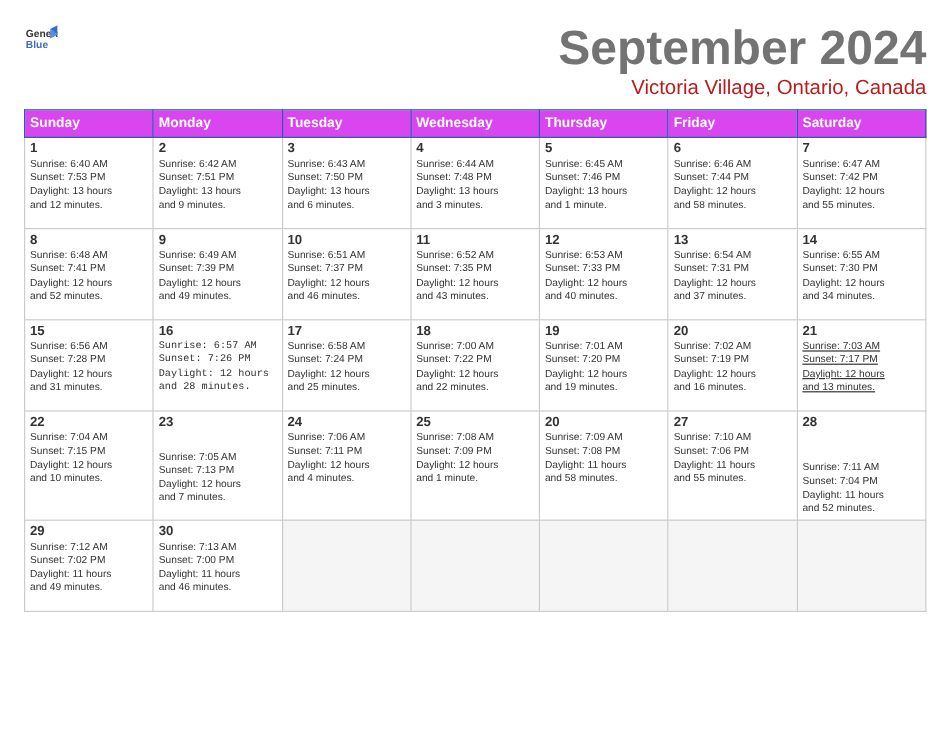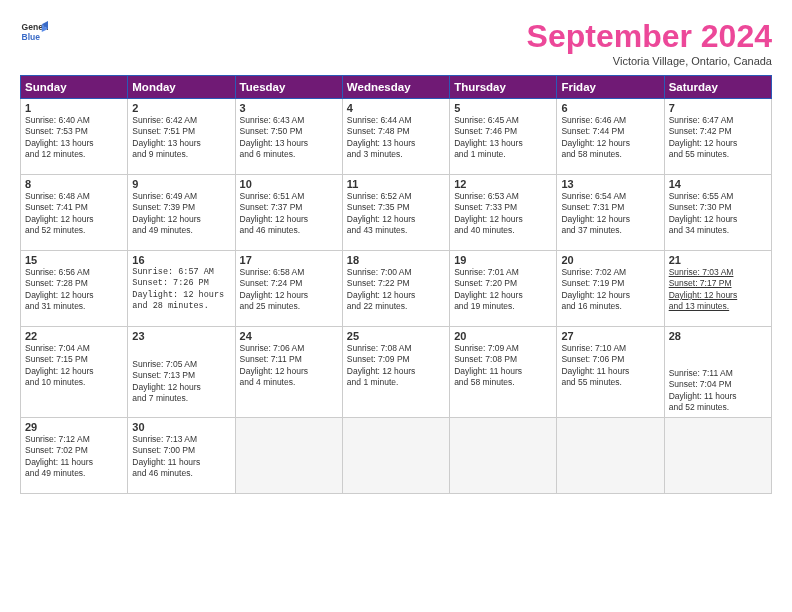--- a/index.html
+++ b/index.html
@@ -28,35 +28,35 @@
       gap: 4px;
     }
     .logo-icon {
       width: 28px;
       height: 28px;
     }
     .title-area {
       text-align: right;
     }
     .month-title {
-      font-size: 32px;
+      font-size: 40px;
       font-weight: bold;
-      color: #ec4899;
+      color: #737373;
     }
     .location {
-      font-size: 11px;
-      color: #404040;
+      font-size: 17px;
+      color: #b91c1c;
     }
     table {
       width: 100%;
       border-collapse: collapse;
       table-layout: fixed;
     }
     th {
-      background: #701a75;
+      background: #d946ef;
       color: #fff;
       font-size: 11.5px;
       font-weight: bold;
       padding: 5px 4px;
       text-align: left;
       border: 1px solid #2a5ab7;
     }
     td {
       border: 1px solid #ccc;
       vertical-align: top;

